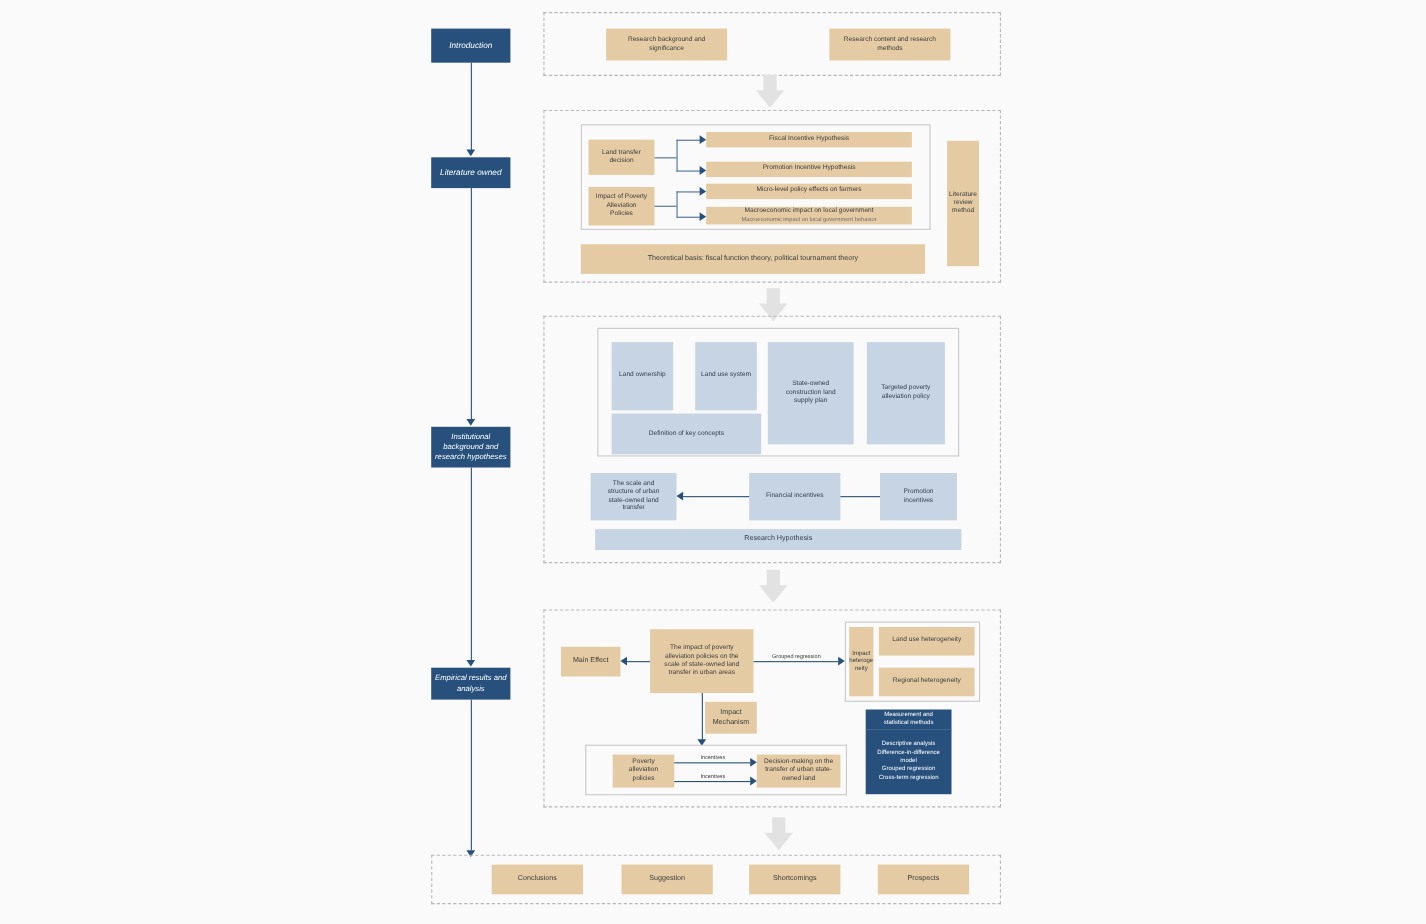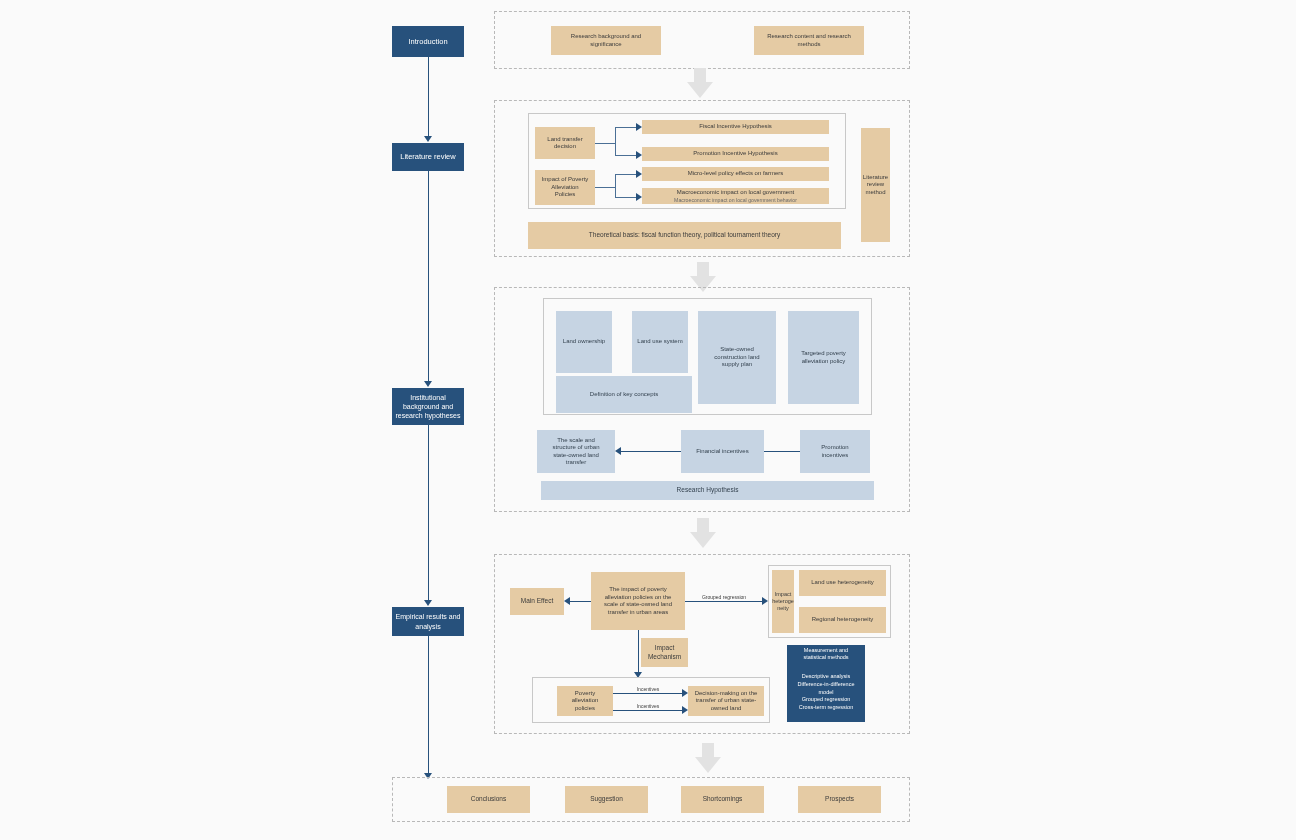--- a/index.html
+++ b/index.html
@@ -40,20 +40,21 @@
     background: #27517c;
     color: #ffffff;
     display: flex;
     align-items: center;
     justify-content: center;
     text-align: center;
     font-size: 8px;
     line-height: 1.3;
     white-space: pre-line;
     padding: 3px;
+    font-style: italic;
   }
 
   
   .section-box {
     position: absolute;
     box-sizing: border-box;
     border: 1px dashed #b8b8b8;
     background: transparent;
   }
   
@@ -162,21 +163,21 @@
 </head>
 <body>
 
 <div class="canvas">
 
   <div class="stage" style="left:392px; top:26px; width:72px; height:31px; font-size:7.5px;">
     <span>Introduction</span>
   </div>
 
   <div class="stage" style="left:392px; top:143px; width:72px; height:28px; font-size:7.5px;">
-    <span>Literature review</span>
+    <span>Literature owned</span>
   </div>
 
   <div class="stage" style="left:392px; top:388px; width:72px; height:37px; font-size:7px;">
     <span>Institutional
 background and
 research hypotheses</span>
   </div>
 
   <div class="stage" style="left:392px; top:607px; width:72px; height:29px; font-size:7px;">
     <span>Empirical results and

